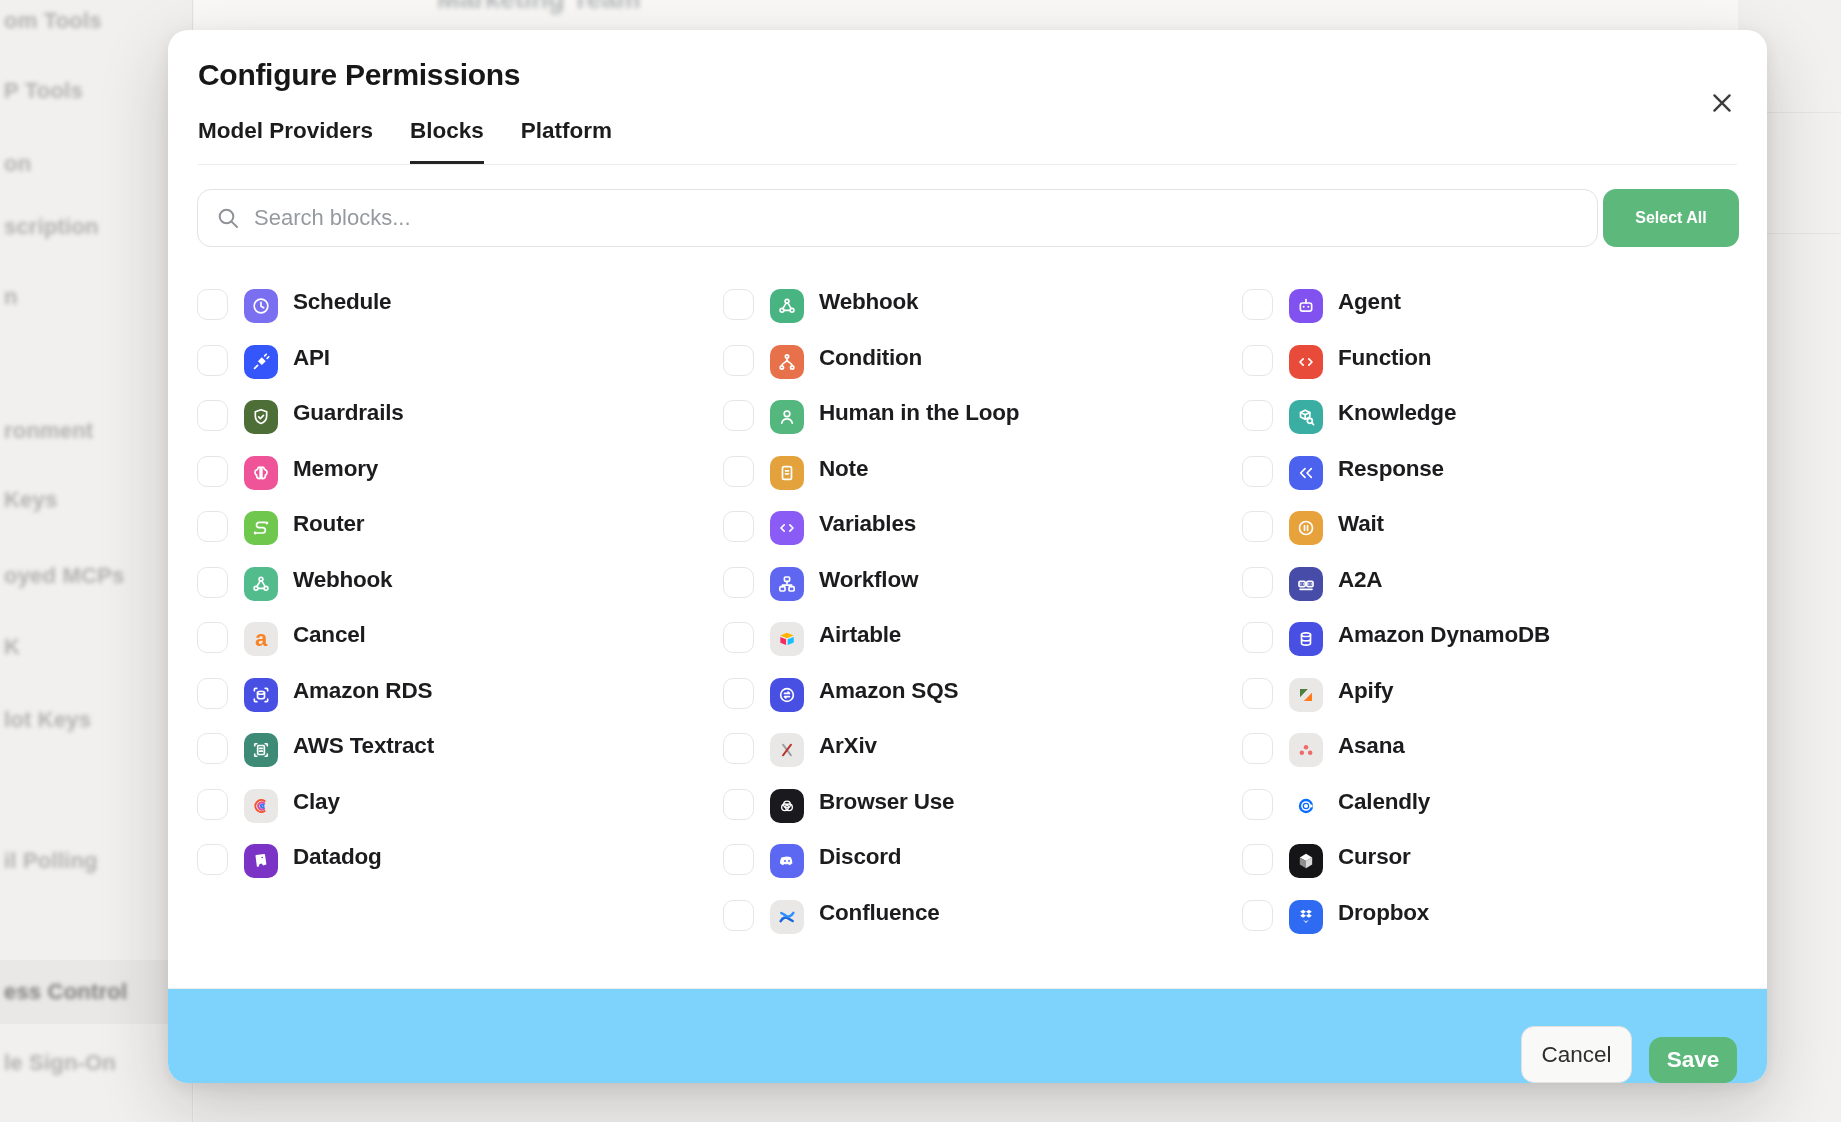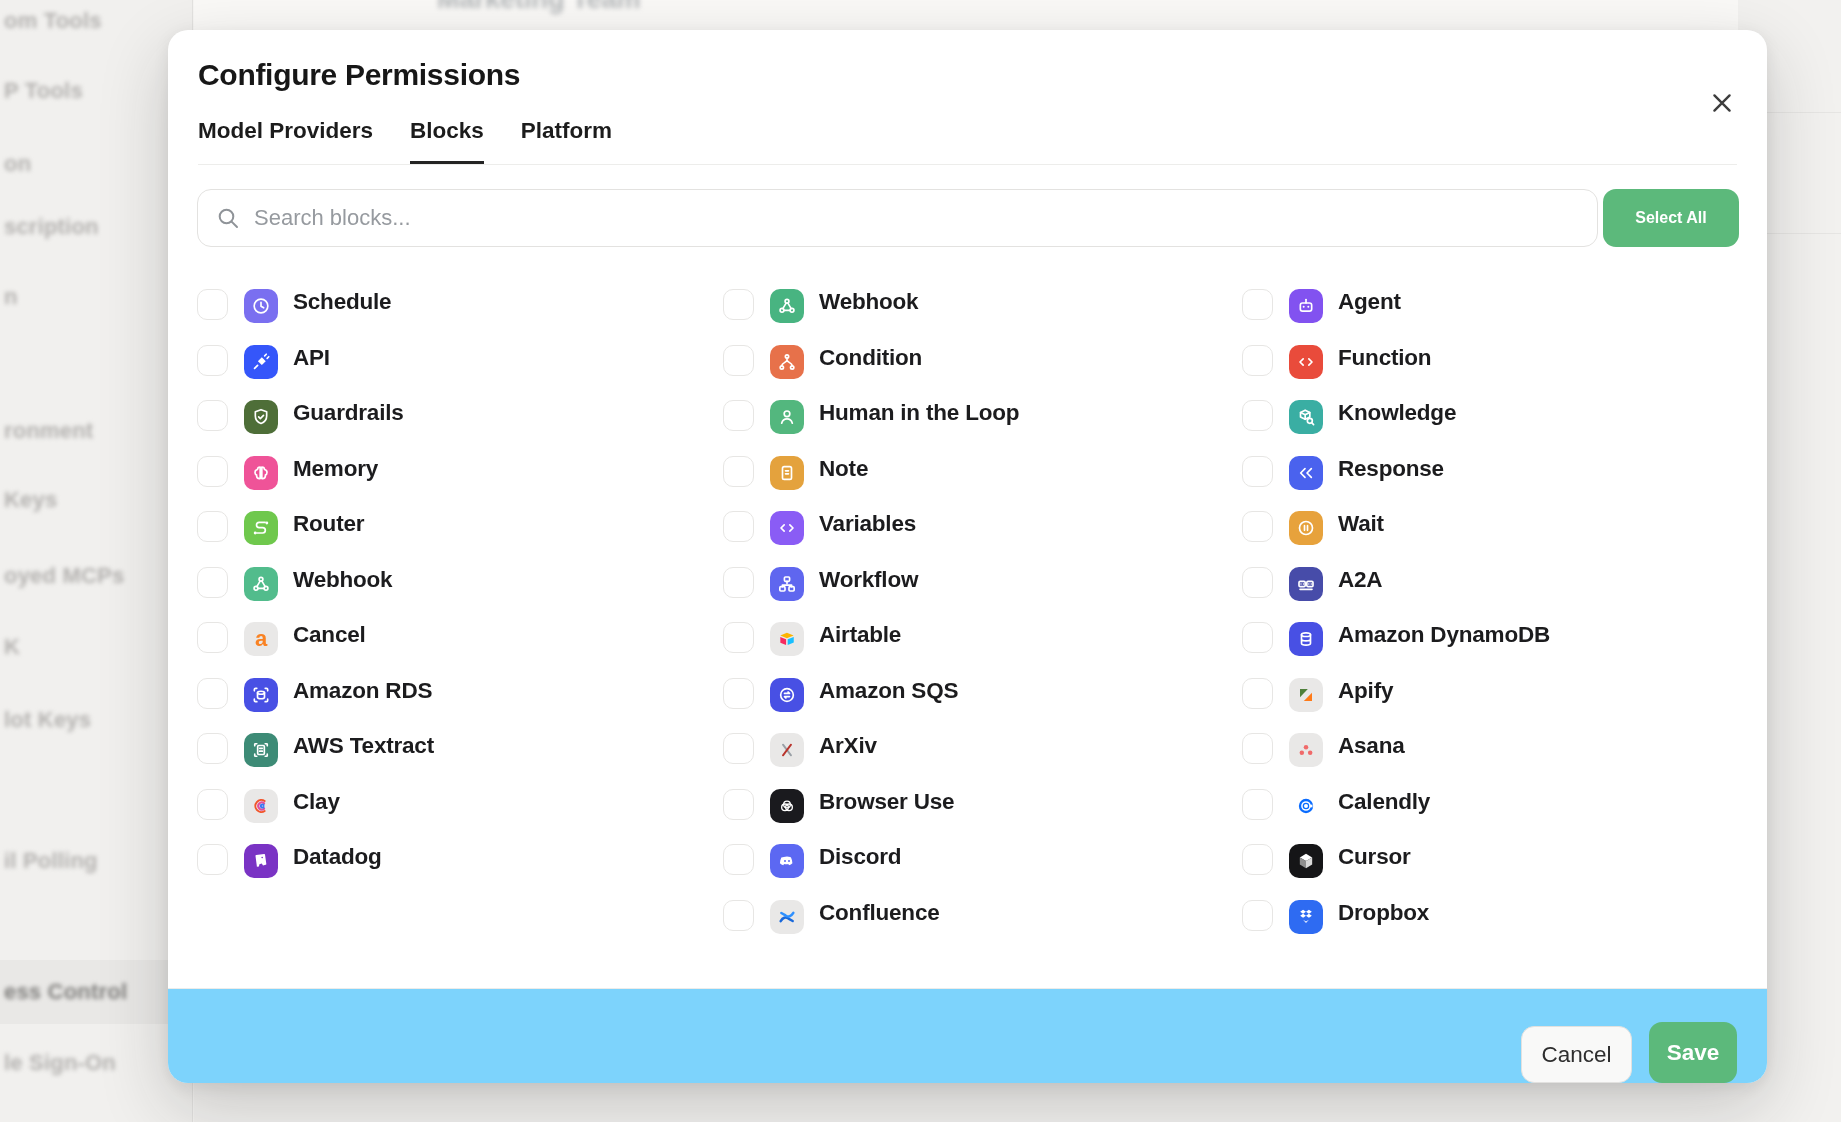--- a/index.html
+++ b/index.html
@@ -46,21 +46,21 @@
   .tile{width:34px;height:34px;border-radius:10px;margin-left:16px;flex:0 0 auto;display:flex;align-items:center;justify-content:center;color:#fff;}
   .tile svg{width:20px;height:20px;display:block;}
   .tile .glyph{font-size:22px;font-weight:700;line-height:1;}
   .blabel{margin-left:15px;font-size:22.5px;font-weight:600;color:#1c1c1e;letter-spacing:-.2px;white-space:nowrap;}
 
   .m-footer{position:absolute;left:0;right:0;bottom:0;height:95px;border-top:1px solid #ececea;
             display:flex;align-items:flex-end;justify-content:flex-end;gap:17px;padding-right:30px;
             border-radius:0 0 20px 20px;background:#7dd3fc;}
   .btn-cancel{width:111px;height:57px;border:1px solid #e2e1df;border-radius:13px;background:#f9f9f8;
               font-size:22.5px;font-weight:500;color:#2e2e2e;cursor:pointer;}
-  .btn-save{width:88px;height:61px;border:none;border-radius:13px;background:#5cb97b;color:#fff;
+  .btn-save{width:88px;height:46px;border:none;border-radius:13px;background:#5cb97b;color:#fff;
             font-size:22.5px;font-weight:700;cursor:pointer;}
 </style>
 </head>
 <body>
 
 <div class="stage">
 
   <div class="bg-content-top">
     <div class="bg-title">Marketing Team</div>
   </div>

